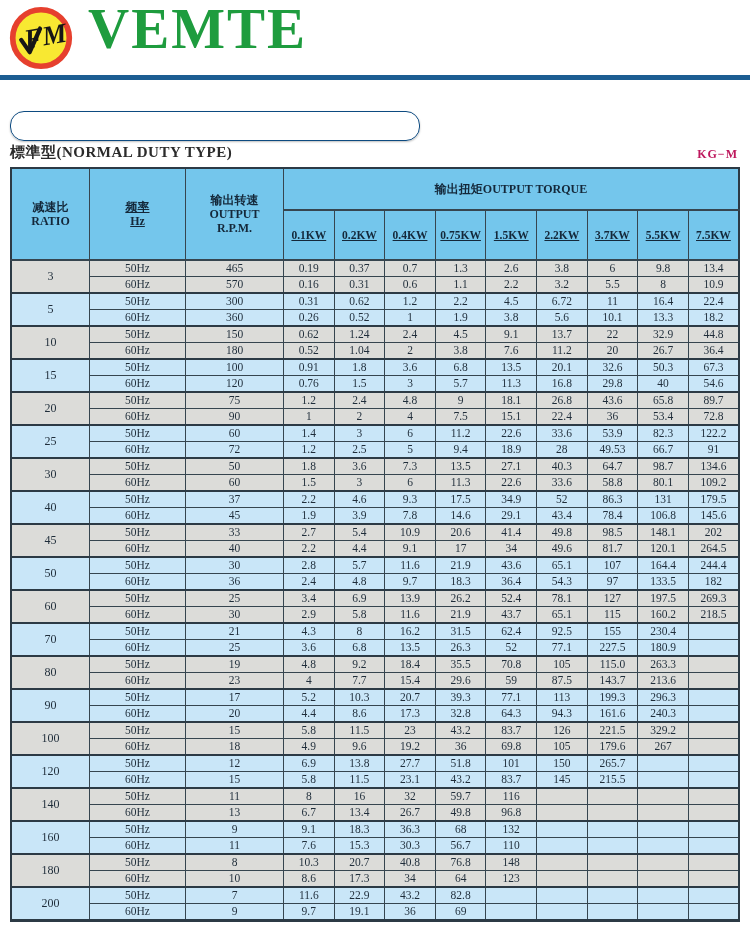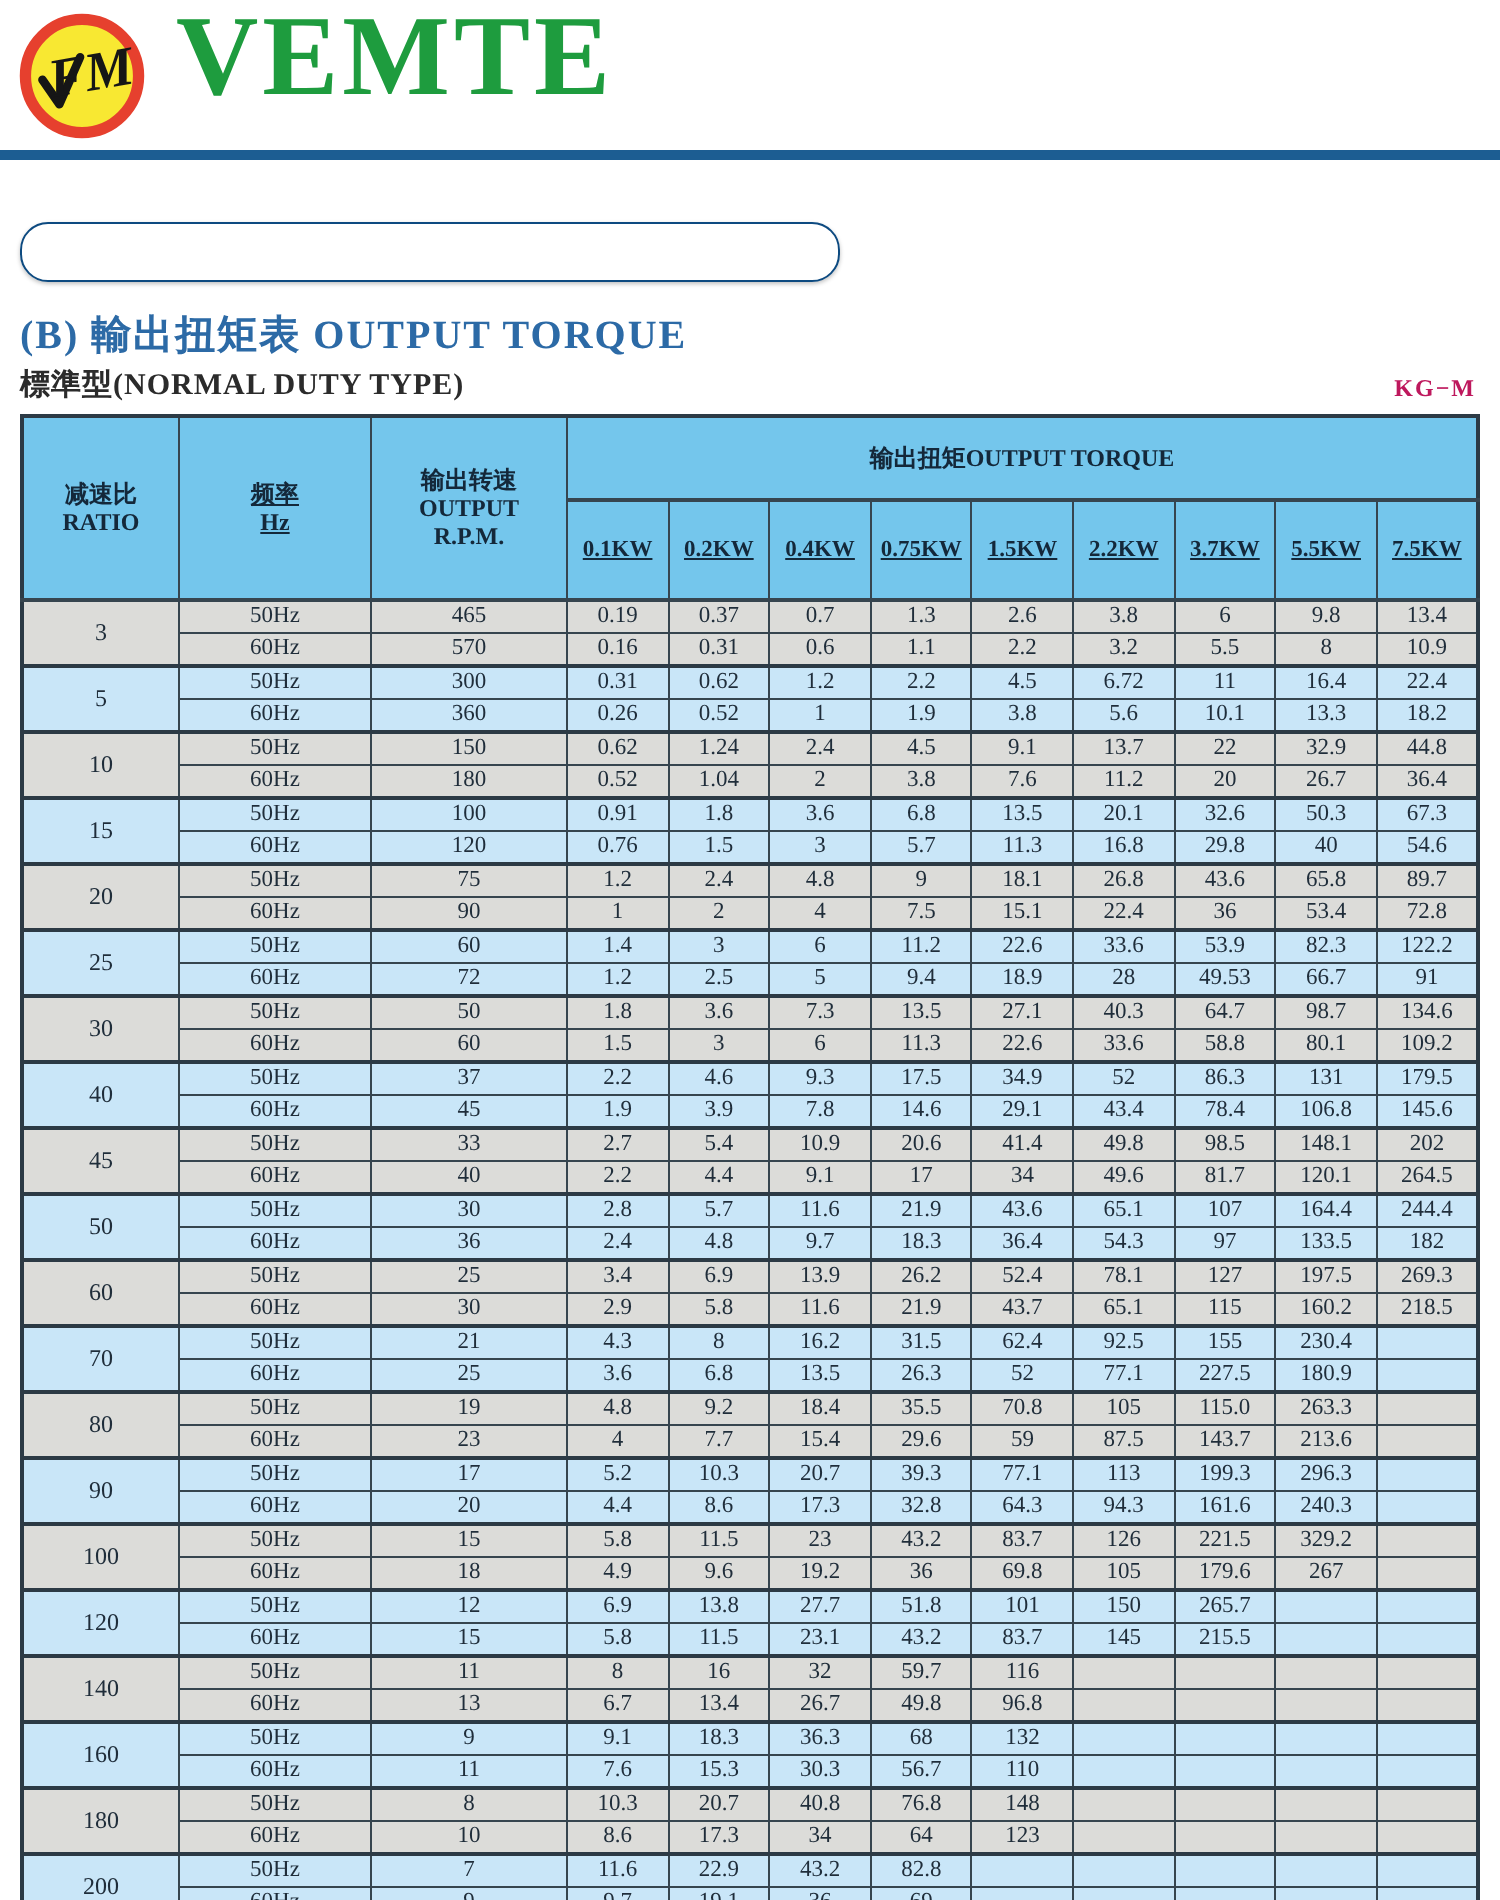--- a/index.html
+++ b/index.html
@@ -78,21 +78,20 @@
     <div class="brand-name">VEMTE</div>
   </div>
 
   <div class="top-rule"></div>
 
   <div class="banner">
     <span class="banner-cn">技術資料</span>
     <span class="banner-en">TECHNICAL DATA</span>
   </div>
 
-  <div class="section-title">(B) 輸出扭矩表 OUTPUT TORQUE</div>
 
   <div class="subtitle-row">
     <span class="section-subtitle">標準型(NORMAL DUTY TYPE)</span>
     <span class="unit-label">KG−M</span>
   </div>
 
   <table class="torque">
     <thead>
       <tr class="khead">
         <th class="col-ratio" rowspan="2">

